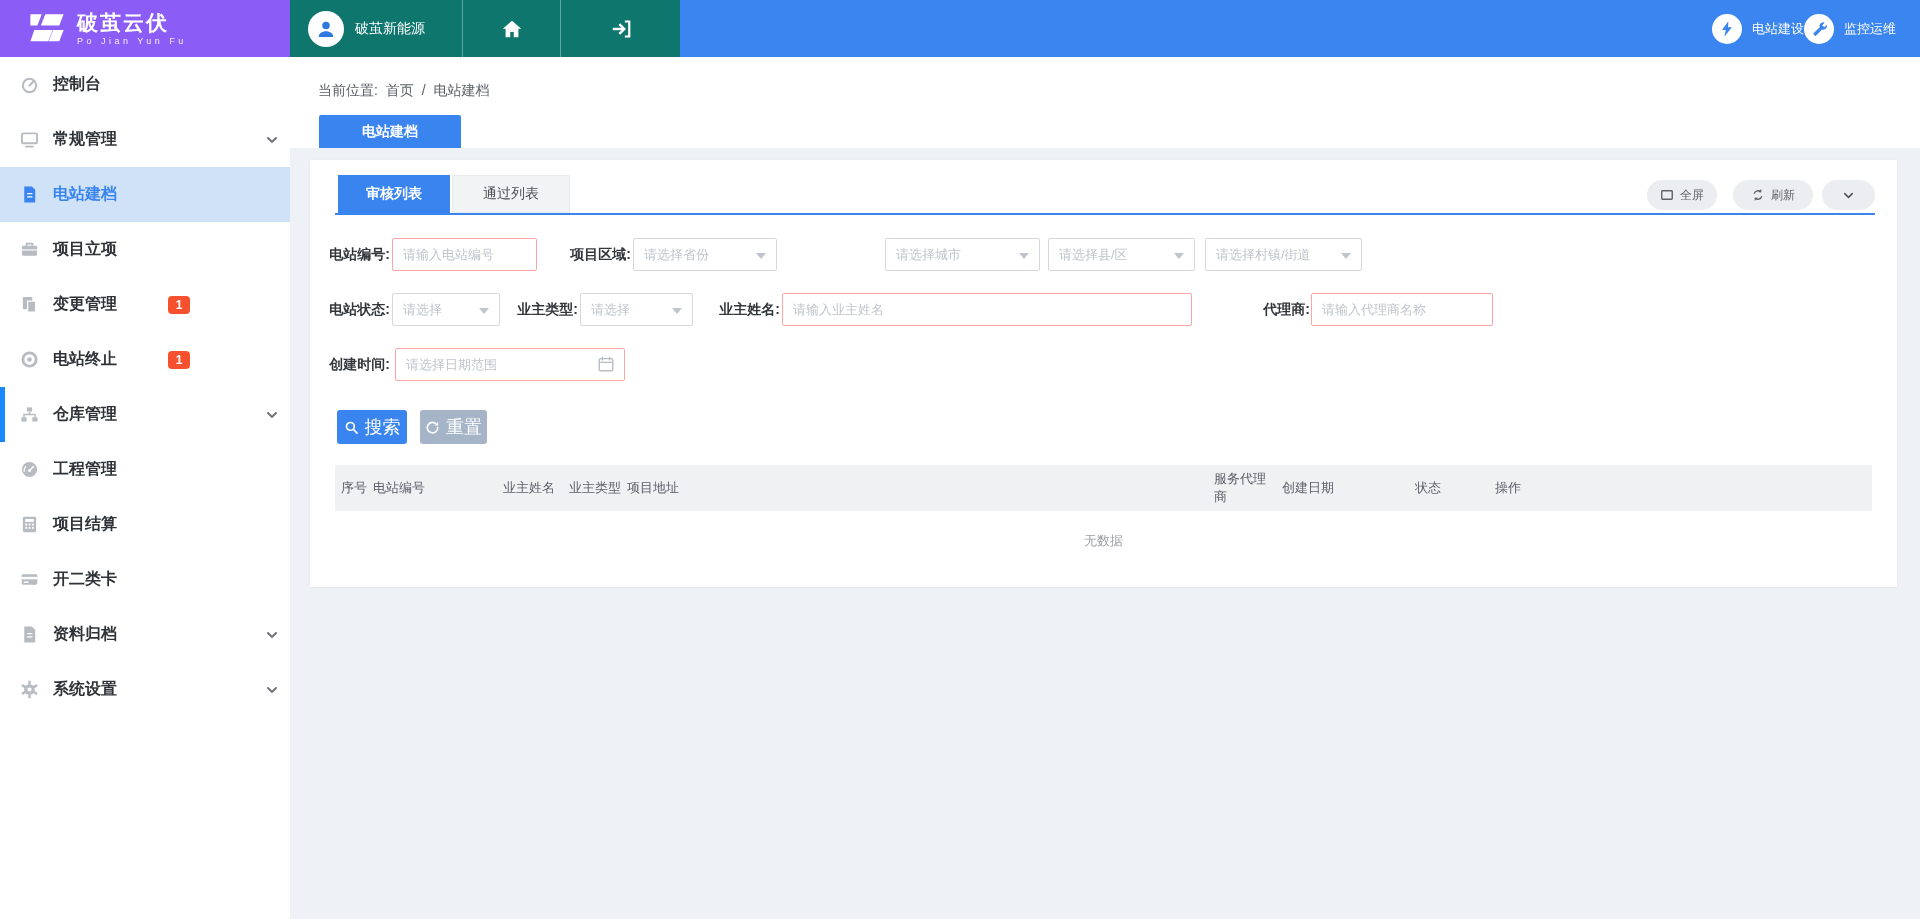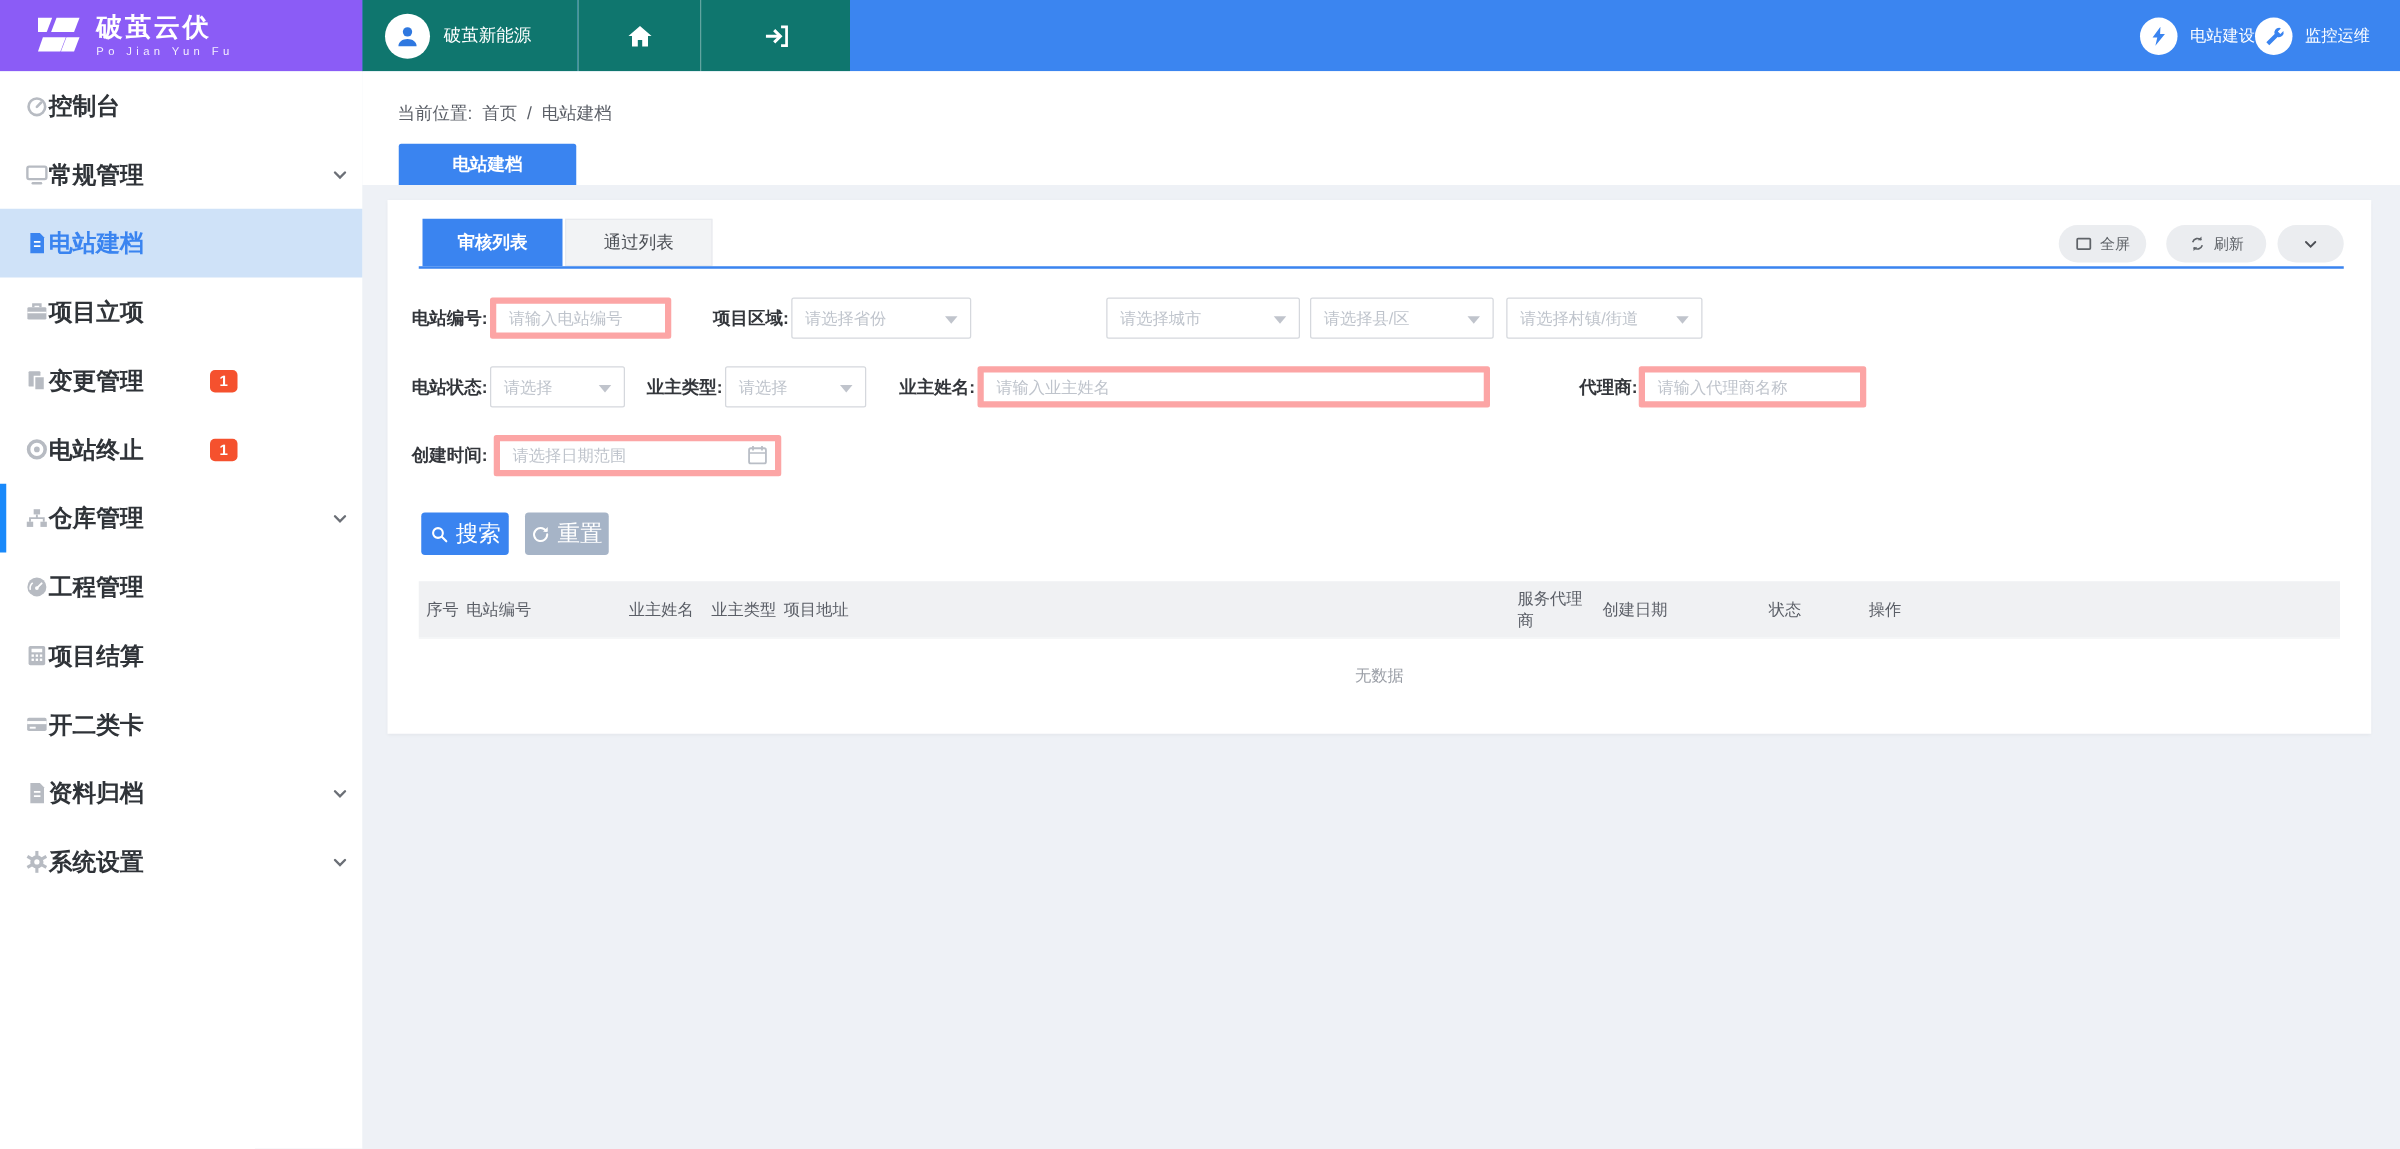--- a/index.html
+++ b/index.html
@@ -22,21 +22,21 @@
   .hspacer { flex:1; }
   .hmodules { display:flex; padding-right:24px; }
   .hmodule { display:flex; align-items:center; gap:10px; cursor:pointer; }
   .hmodule .mcircle { width:30px; height:30px; border-radius:50%; background:#fff; display:flex; align-items:center; justify-content:center; }
   .hmodule .mlabel { color:#fff; font-size:13px; }
 
   
   .sidebar { position:absolute; top:57px; left:0; width:290px; height:862px; background:#fff; }
   .side-item { position:relative; height:55px; display:flex; align-items:center; padding-left:20px; cursor:pointer; }
   .side-item .sicon { width:19px; height:19px; color:#b7bbc2; flex:none; display:flex; }
-  .side-item .slabel { font-size:19px; font-weight:bold; color:#2f3338; }
+  .side-item .slabel { font-size:16px; font-weight:bold; color:#2f3338; margin-left:14px; }
   .side-item.active { background:#cfe2f8; }
   .side-item.active .slabel { color:#3a84f0; }
   .side-item.active .sicon { color:#3a84f0; }
   .side-badge { position:absolute; left:168px; top:50%; transform:translateY(-50%); min-width:22px; height:18px; background:#f5512e; border-radius:4px; color:#fff; font-size:12px; font-weight:bold; display:flex; align-items:center; justify-content:center; padding:0 4px; }
   .side-chevron { position:absolute; right:10px; top:50%; transform:translateY(-50%); width:16px; height:16px; color:#6b6f76; }
   .hoverbar { position:absolute; left:0; top:0; width:5px; height:55px; background:#1989fa; }
 
   
   .main { position:absolute; top:57px; left:290px; width:1630px; height:862px; }
   .topbar { position:relative; width:100%; height:91px; background:#fff; }
@@ -53,21 +53,21 @@
   .ltab-active { left:28px; width:112px; background:#3a84f0; color:#fff; font-weight:bold; }
   .ltab-plain { left:142px; width:118px; background:#f2f3f5; color:#4c4f55; border:1px solid #e8eaee; }
   .tab-underline { position:absolute; top:53px; left:25px; right:22px; height:2px; background:#3a84f0; }
 
   .pills { position:absolute; top:20px; right:22px; display:flex; align-items:center; }
   .pill { height:30px; background:#ebedf0; border-radius:15px; display:flex; align-items:center; justify-content:center; gap:6px; font-size:12px; color:#5f6368; cursor:pointer; }
   .pill-fs { width:70px; margin-right:16px; }
   .pill-rf { width:80px; margin-right:9px; }
   .pill-cv { width:53px; color:#606266; }
   .flabel { font-size:14px; font-weight:bold; color:#33363b; line-height:33px; text-align:right; position:absolute; height:33px; }
-  .finput { position:absolute; height:33px; border:5px solid #fca5a5; border-radius:2px; background:#fff; font-size:13px; color:#606266; padding:0 10px; outline:none; font-family:"Liberation Sans",sans-serif; }
+  .finput { position:absolute; height:33px; border:1px solid #fca5a5; border-radius:2px; background:#fff; font-size:13px; color:#606266; padding:0 10px; outline:none; font-family:"Liberation Sans",sans-serif; }
   .finput::placeholder { color:#bfc4cc; }
   .fselect { position:absolute; height:33px; border:1px solid #d5d8dd; border-radius:2px; background:#fff; display:flex; align-items:center; padding-left:10px; cursor:pointer; }
   .fselect .ph { font-size:13px; color:#bfc4cc; }
   .fselect .tri { position:absolute; right:10px; top:14px; width:0; height:0; border-left:5px solid transparent; border-right:5px solid transparent; border-top:6px solid #c0c4cc; }
   .cal-icon { position:absolute; right:10px; top:7px; width:18px; height:18px; cursor:pointer; }
 
   .btn { position:absolute; height:34px; border:none; border-radius:3px; color:#fff; font-size:18px; display:flex; align-items:center; justify-content:center; gap:6px; cursor:pointer; font-family:"Liberation Sans",sans-serif; }
   .btn-search { left:27px; top:250px; width:70px; background:#3a84f0; }
   .btn-reset { left:110px; top:250px; width:67px; background:#a6b4c7; }
 

